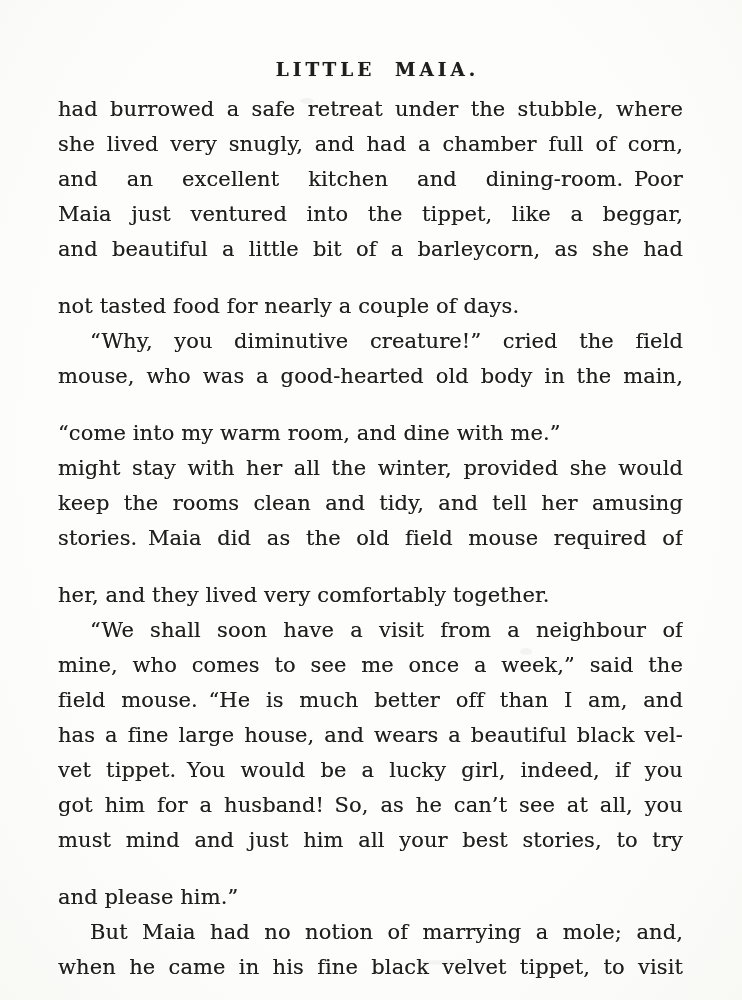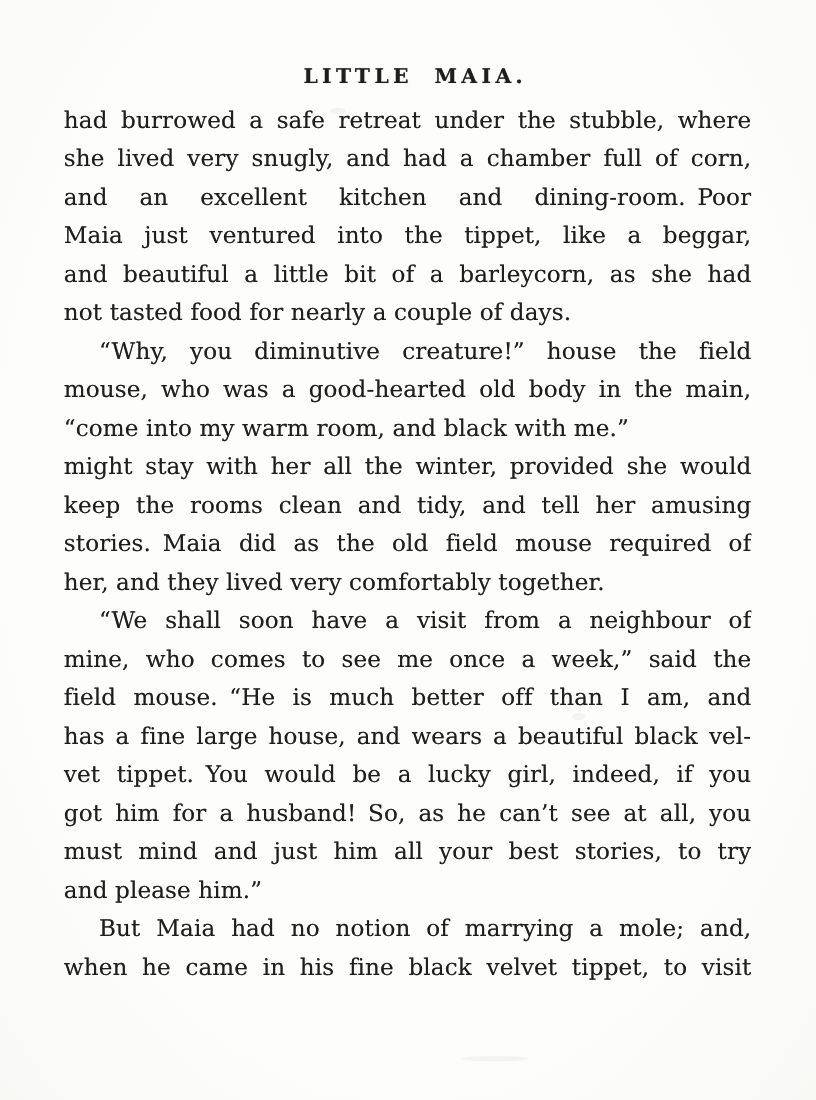--- a/index.html
+++ b/index.html
@@ -41,21 +41,21 @@
   }
   .para { margin: 0; }
   .line {
     height: 35px;
     overflow: hidden;
     text-align: justify;
     text-align-last: justify;
     white-space: normal;
   }
   .line.para-first { text-indent: 32px; }
-  .line.para-last  { text-align-last: left; }
+  .line.para-last  { text-align-last: left; margin-top: 22px; }
   
   .smudge {
     position: absolute;
     border-radius: 50%;
     background: rgba(120,120,115,0.07);
     pointer-events: none;
   }
   .smudge.s1 { left: 300px; top: 98px;  width: 14px; height: 6px; }
   .smudge.s2 { left: 520px; top: 648px; width: 12px; height: 7px; }
   .smudge.s3 { left: 420px; top: 960px; width: 60px; height: 5px; }
@@ -68,23 +68,23 @@
   <div class="text-block">
       <div class="para">
         <div class="line">had burrowed a safe retreat under the stubble, where</div>
         <div class="line">she lived very snugly, and had a chamber full of corn,</div>
         <div class="line">and an excellent kitchen and dining-room. Poor</div>
         <div class="line">Maia just ventured into the tippet, like a beggar,</div>
         <div class="line">and beautiful a little bit of a barleycorn, as she had</div>
         <div class="line para-last">not tasted food for nearly a couple of days.</div>
       </div>
       <div class="para">
-        <div class="line para-first">“Why, you diminutive creature!” house the field</div>
+        <div class="line para-first">“Why, you diminutive creature!” cried the field</div>
         <div class="line">mouse, who was a good-hearted old body in the main,</div>
-        <div class="line para-last">“come into my warm room, and black with me.”</div>
+        <div class="line para-last">“come into my warm room, and dine with me.”</div>
       </div>
       <div class="para">
         <div class="line">might stay with her all the winter, provided she would</div>
         <div class="line">keep the rooms clean and tidy, and tell her amusing</div>
         <div class="line">stories. Maia did as the old field mouse required of</div>
         <div class="line para-last">her, and they lived very comfortably together.</div>
       </div>
       <div class="para">
         <div class="line para-first">“We shall soon have a visit from a neighbour of</div>
         <div class="line">mine, who comes to see me once a week,” said the</div>

